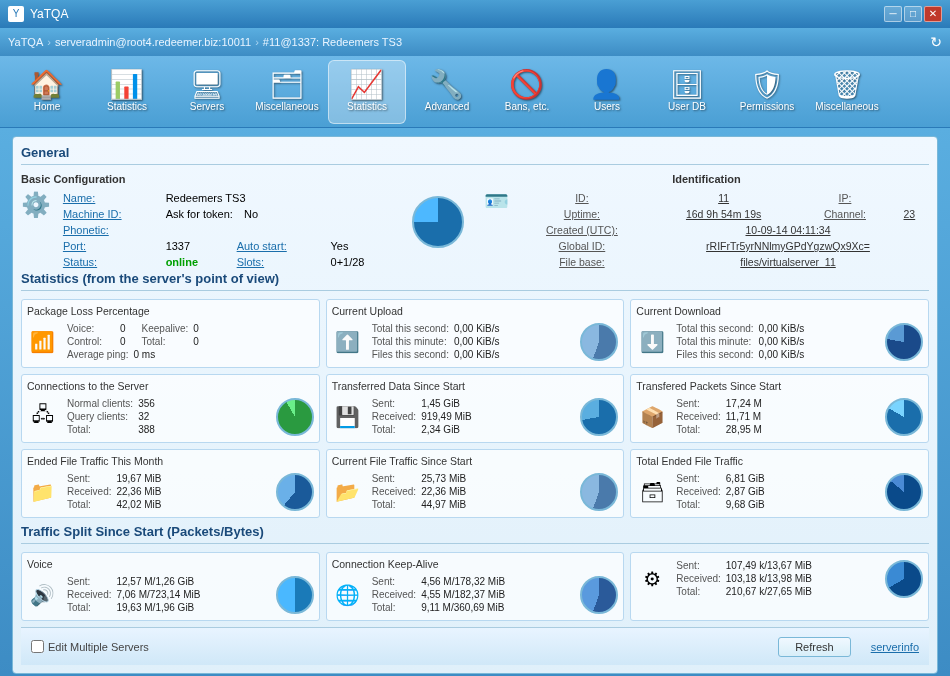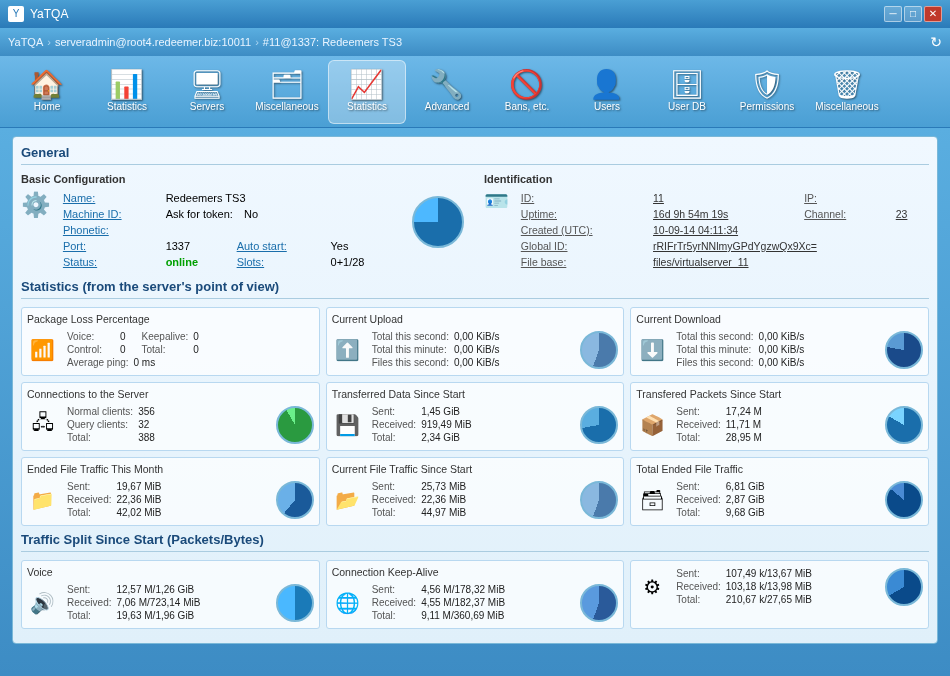--- a/index.html
+++ b/index.html
@@ -87,24 +87,24 @@
       color: #1a4a7a;
       margin-bottom: 8px;
       border-bottom: 1px solid #aacce0;
       padding-bottom: 4px;
     }
 
     
     .general-section {
       display: flex;
       gap: 12px;
-      margin-bottom: 8px;
+      margin-bottom: 0;
     }
     .basic-config { flex: 1; }
-    .identification { flex: 1.2; }
+    .identification { flex: 1.2; text-align: center; }
 
     .config-table { width: 100%; }
     .config-table td { padding: 1px 4px; vertical-align: top; }
     .config-label { color: #1a6eab; text-decoration: underline; cursor: pointer; white-space: nowrap; }
     .status-online { color: #00a000; font-weight: bold; }
 
     
     .config-with-icon { display: flex; gap: 6px; align-items: flex-start; }
 
     
@@ -653,15 +653,23 @@
                     <td class="val-col">210,67 k/27,65 MiB</td>
                   </tr>
             </tbody>
               </table>
           </div>
           <div class="stat-pie-small pie-control"></div>
         </div>
       </div>
     </div>
 
+    <div class="bottom-bar">
+      <label class="checkbox-label">
+        <input type="checkbox" style="">
+        <span>Edit Multiple Servers</span>
+      </label>
+      <button class="refresh-btn">Refresh</button>
+      <span class="serverinfo-link">serverinfo</span>
+    </div>
 
   </div>
 </div>
 
 </body></html>

